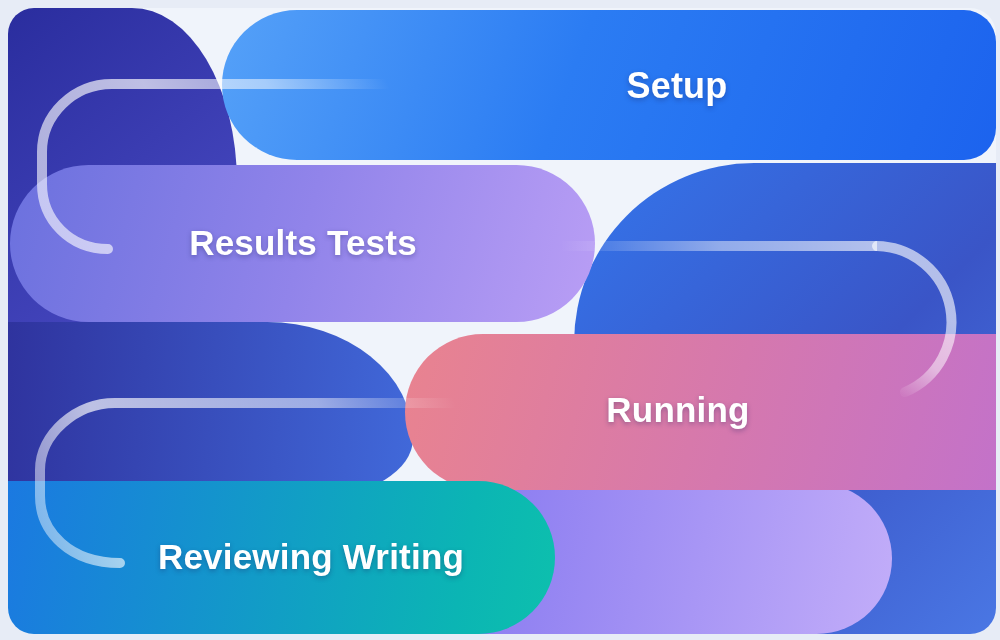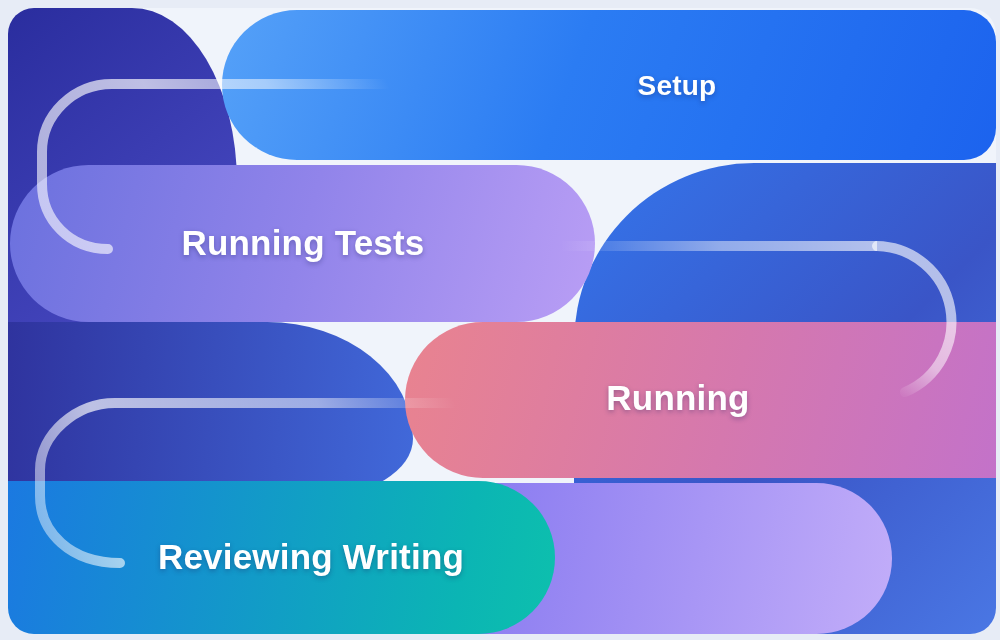--- a/index.html
+++ b/index.html
@@ -41,38 +41,38 @@
   
   #pill-setup {
     left: 214px; top: 2px; width: 774px; height: 150px;
     border-radius: 75px 32px 32px 75px;
   }
   #pill-writing {
     left: 2px; top: 157px; width: 585px; height: 157px;
     border-radius: 79px;
   }
   #pill-running {
-    left: 397px; top: 314px; width: 591px; height: 156px;
+    left: 397px; top: 326px; width: 591px; height: 156px;
     border-radius: 78px 0 0 78px;
   }
   #pill-reviewing {
     left: 0; top: 473px; width: 547px; height: 153px;
     border-radius: 0 77px 77px 0;
   }
 
   .stage-label {
     position: absolute;
     transform: translate(-50%, -50%);
     color: #ffffff;
     font-weight: 700;
     letter-spacing: 0.2px;
     white-space: nowrap;
     text-shadow: 0 2px 5px rgba(30, 35, 95, 0.35);
   }
-  #pill-setup .stage-label     { left: 455px; top: 76px; font-size: 28px; }
+  #pill-setup .stage-label     { left: 455px; top: 76px; font-size: 36px; }
   #pill-writing .stage-label   { left: 293px; top: 78px; font-size: 35px; }
   #pill-running .stage-label   { left: 273px; top: 76px; font-size: 35px; }
   #pill-reviewing .stage-label { left: 303px; top: 76px; font-size: 35px; }
 
   #connectors {
     position: absolute; left: 0; top: 0;
     width: 988px; height: 626px;
     z-index: 9;
     pointer-events: none;
   }
@@ -85,21 +85,21 @@
   <div class="shape" id="blob-tl" style="background: linear-gradient(140deg, #2a2d9e 0%, #4b4cc5 100%)"></div>
   <div class="shape" id="blob-right" style="background: linear-gradient(135deg, #3475eb 0%, #3a55c7 55%, #4a77e4 100%)"></div>
   <div class="shape" id="blob-bl" style="background: linear-gradient(95deg, #2f339e 0%, #4169da 100%)"></div>
   <div class="shape" id="blob-purple" style="background: linear-gradient(100deg, #8678f0 0%, #c2adf9 100%)"></div>
 
   <div class="pill" id="pill-setup" style="background: linear-gradient(110deg, #55a1f8 0%, #2b7cf3 45%, #1c63ee 100%)">
     <span class="stage-label">Setup</span>
   </div>
 
   <div class="pill" id="pill-writing" style="background: linear-gradient(105deg, #6b71de 0%, #9184ea 50%, #b99ef5 100%)">
-    <span class="stage-label">Running Tests</span>
+    <span class="stage-label">Results Tests</span>
   </div>
 
   <div class="pill" id="pill-running" style="background: linear-gradient(105deg, #e9838f 0%, #d578ae 55%, #c372c9 100%)">
     <span class="stage-label">Running</span>
   </div>
 
   <div class="pill" id="pill-reviewing" style="background: linear-gradient(100deg, #1b79e1 0%, #0bb5b4 82%, #0dc0ad 100%)">
     <span class="stage-label">Reviewing Writing</span>
   </div>
 

